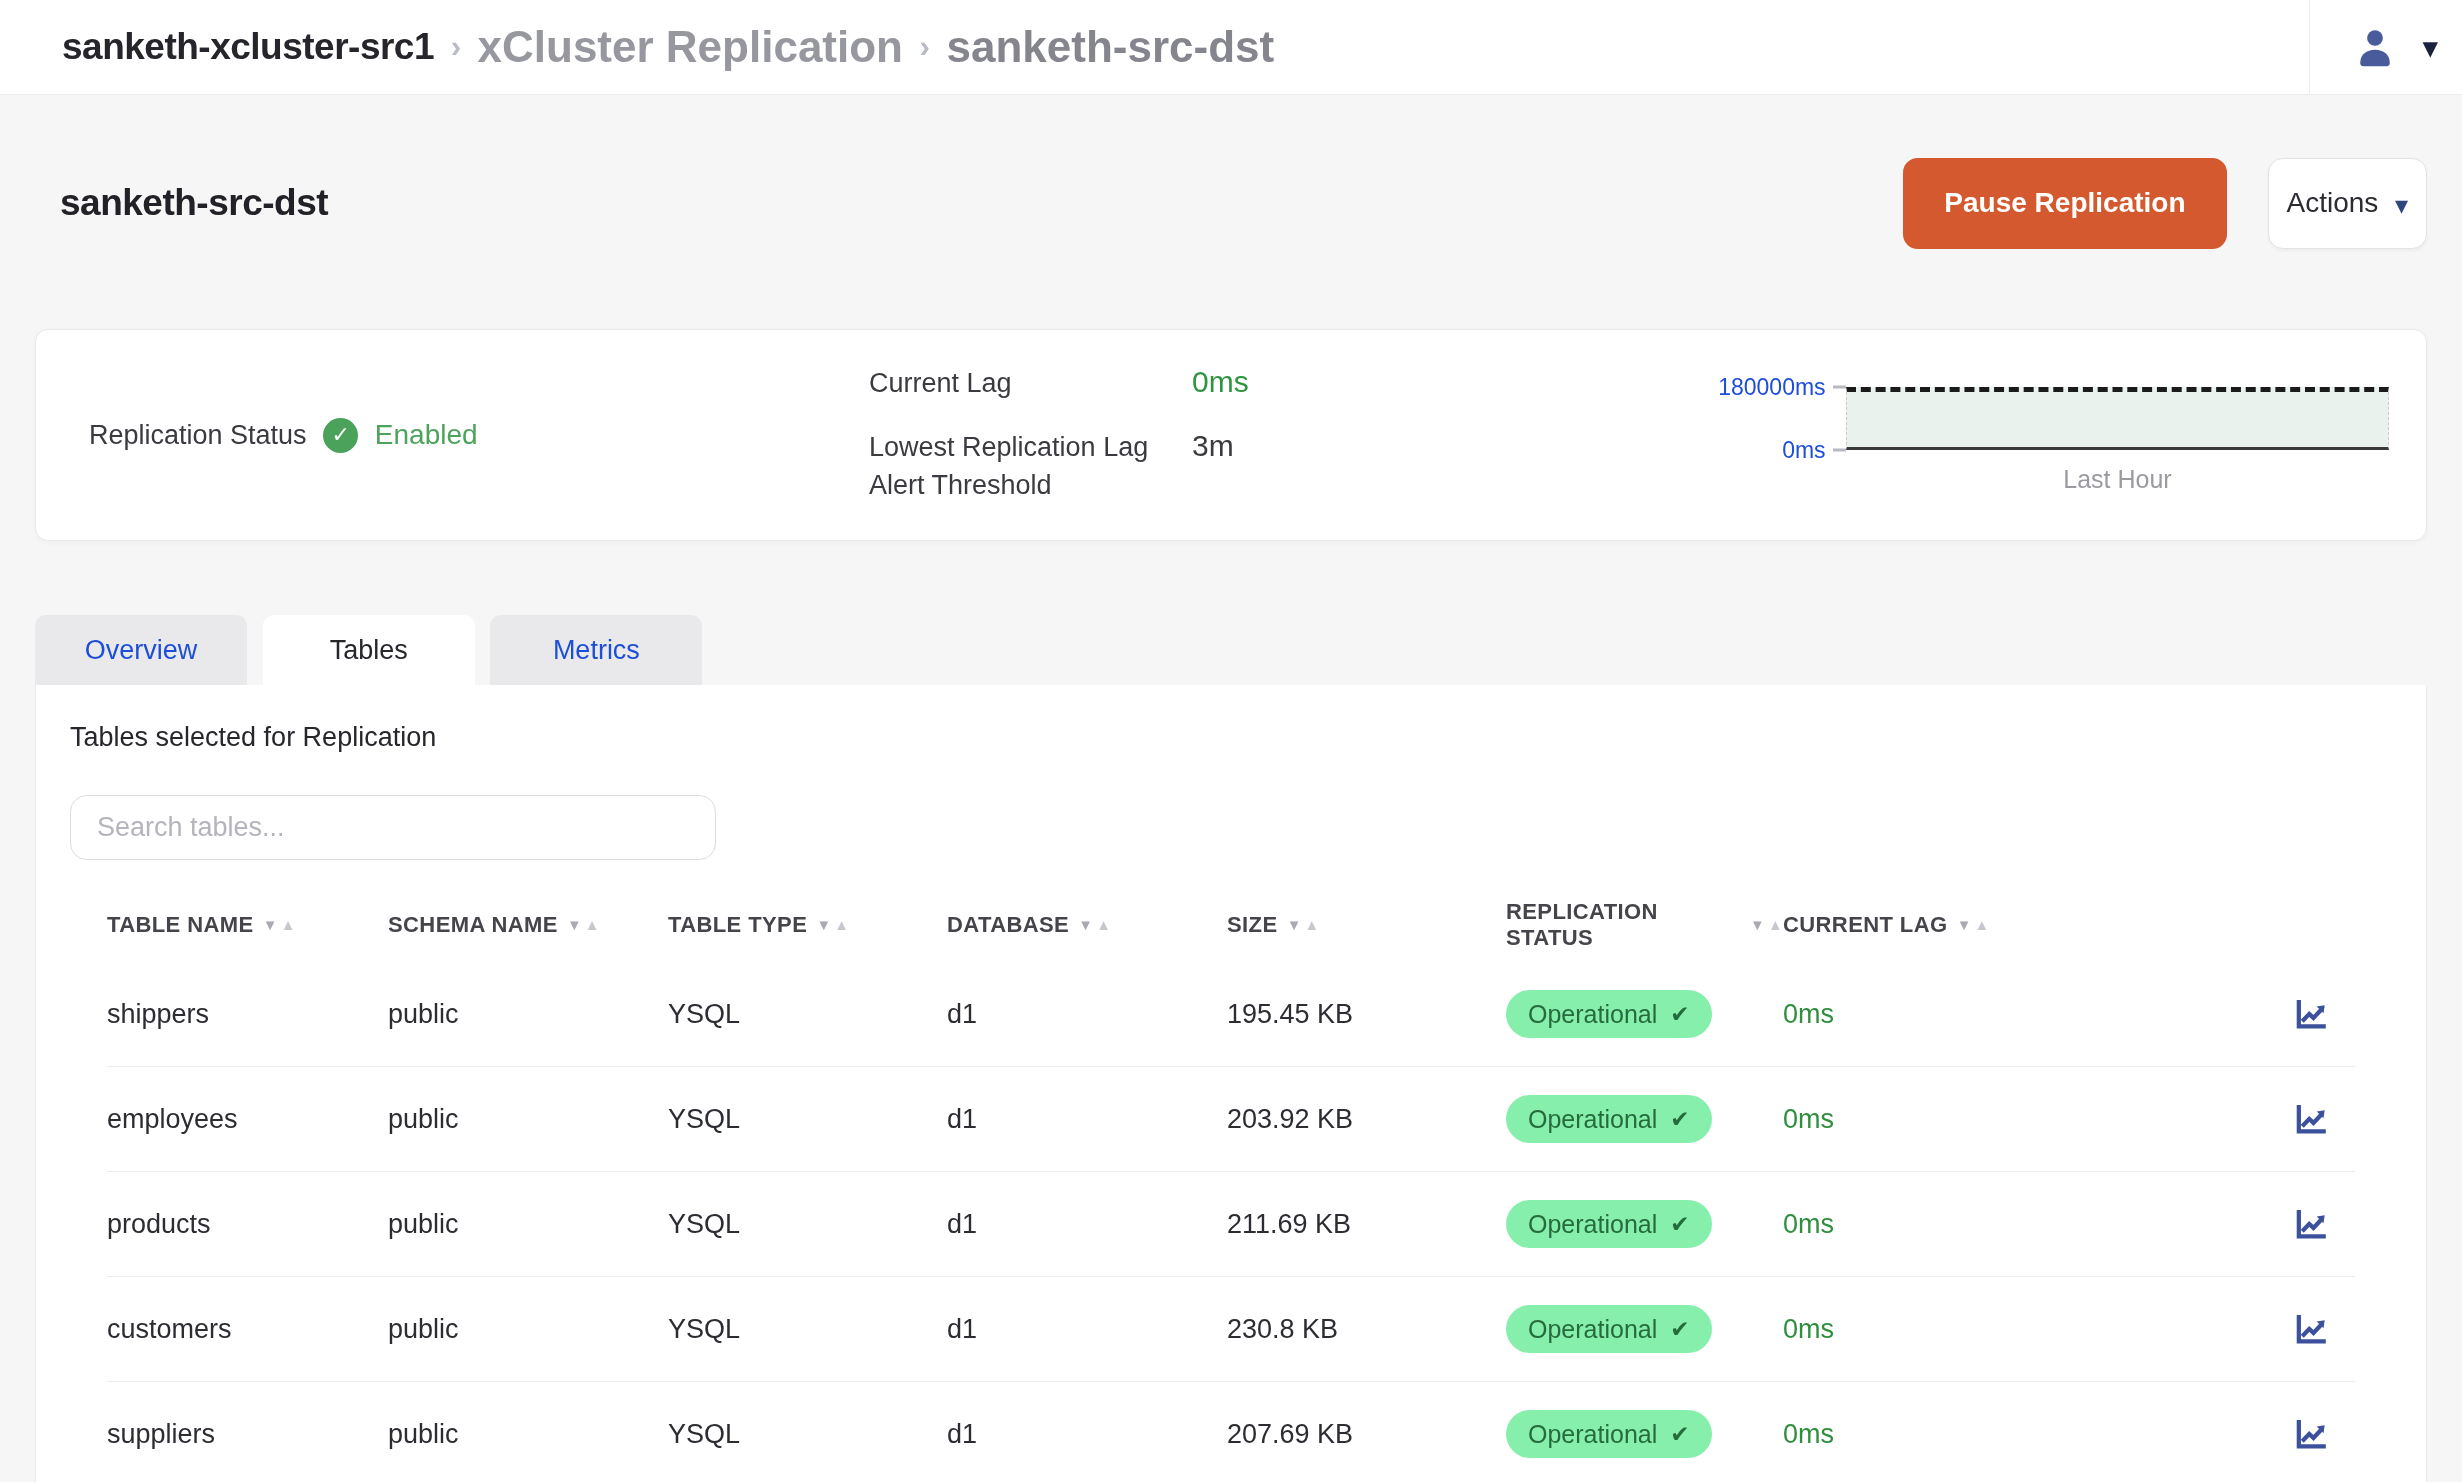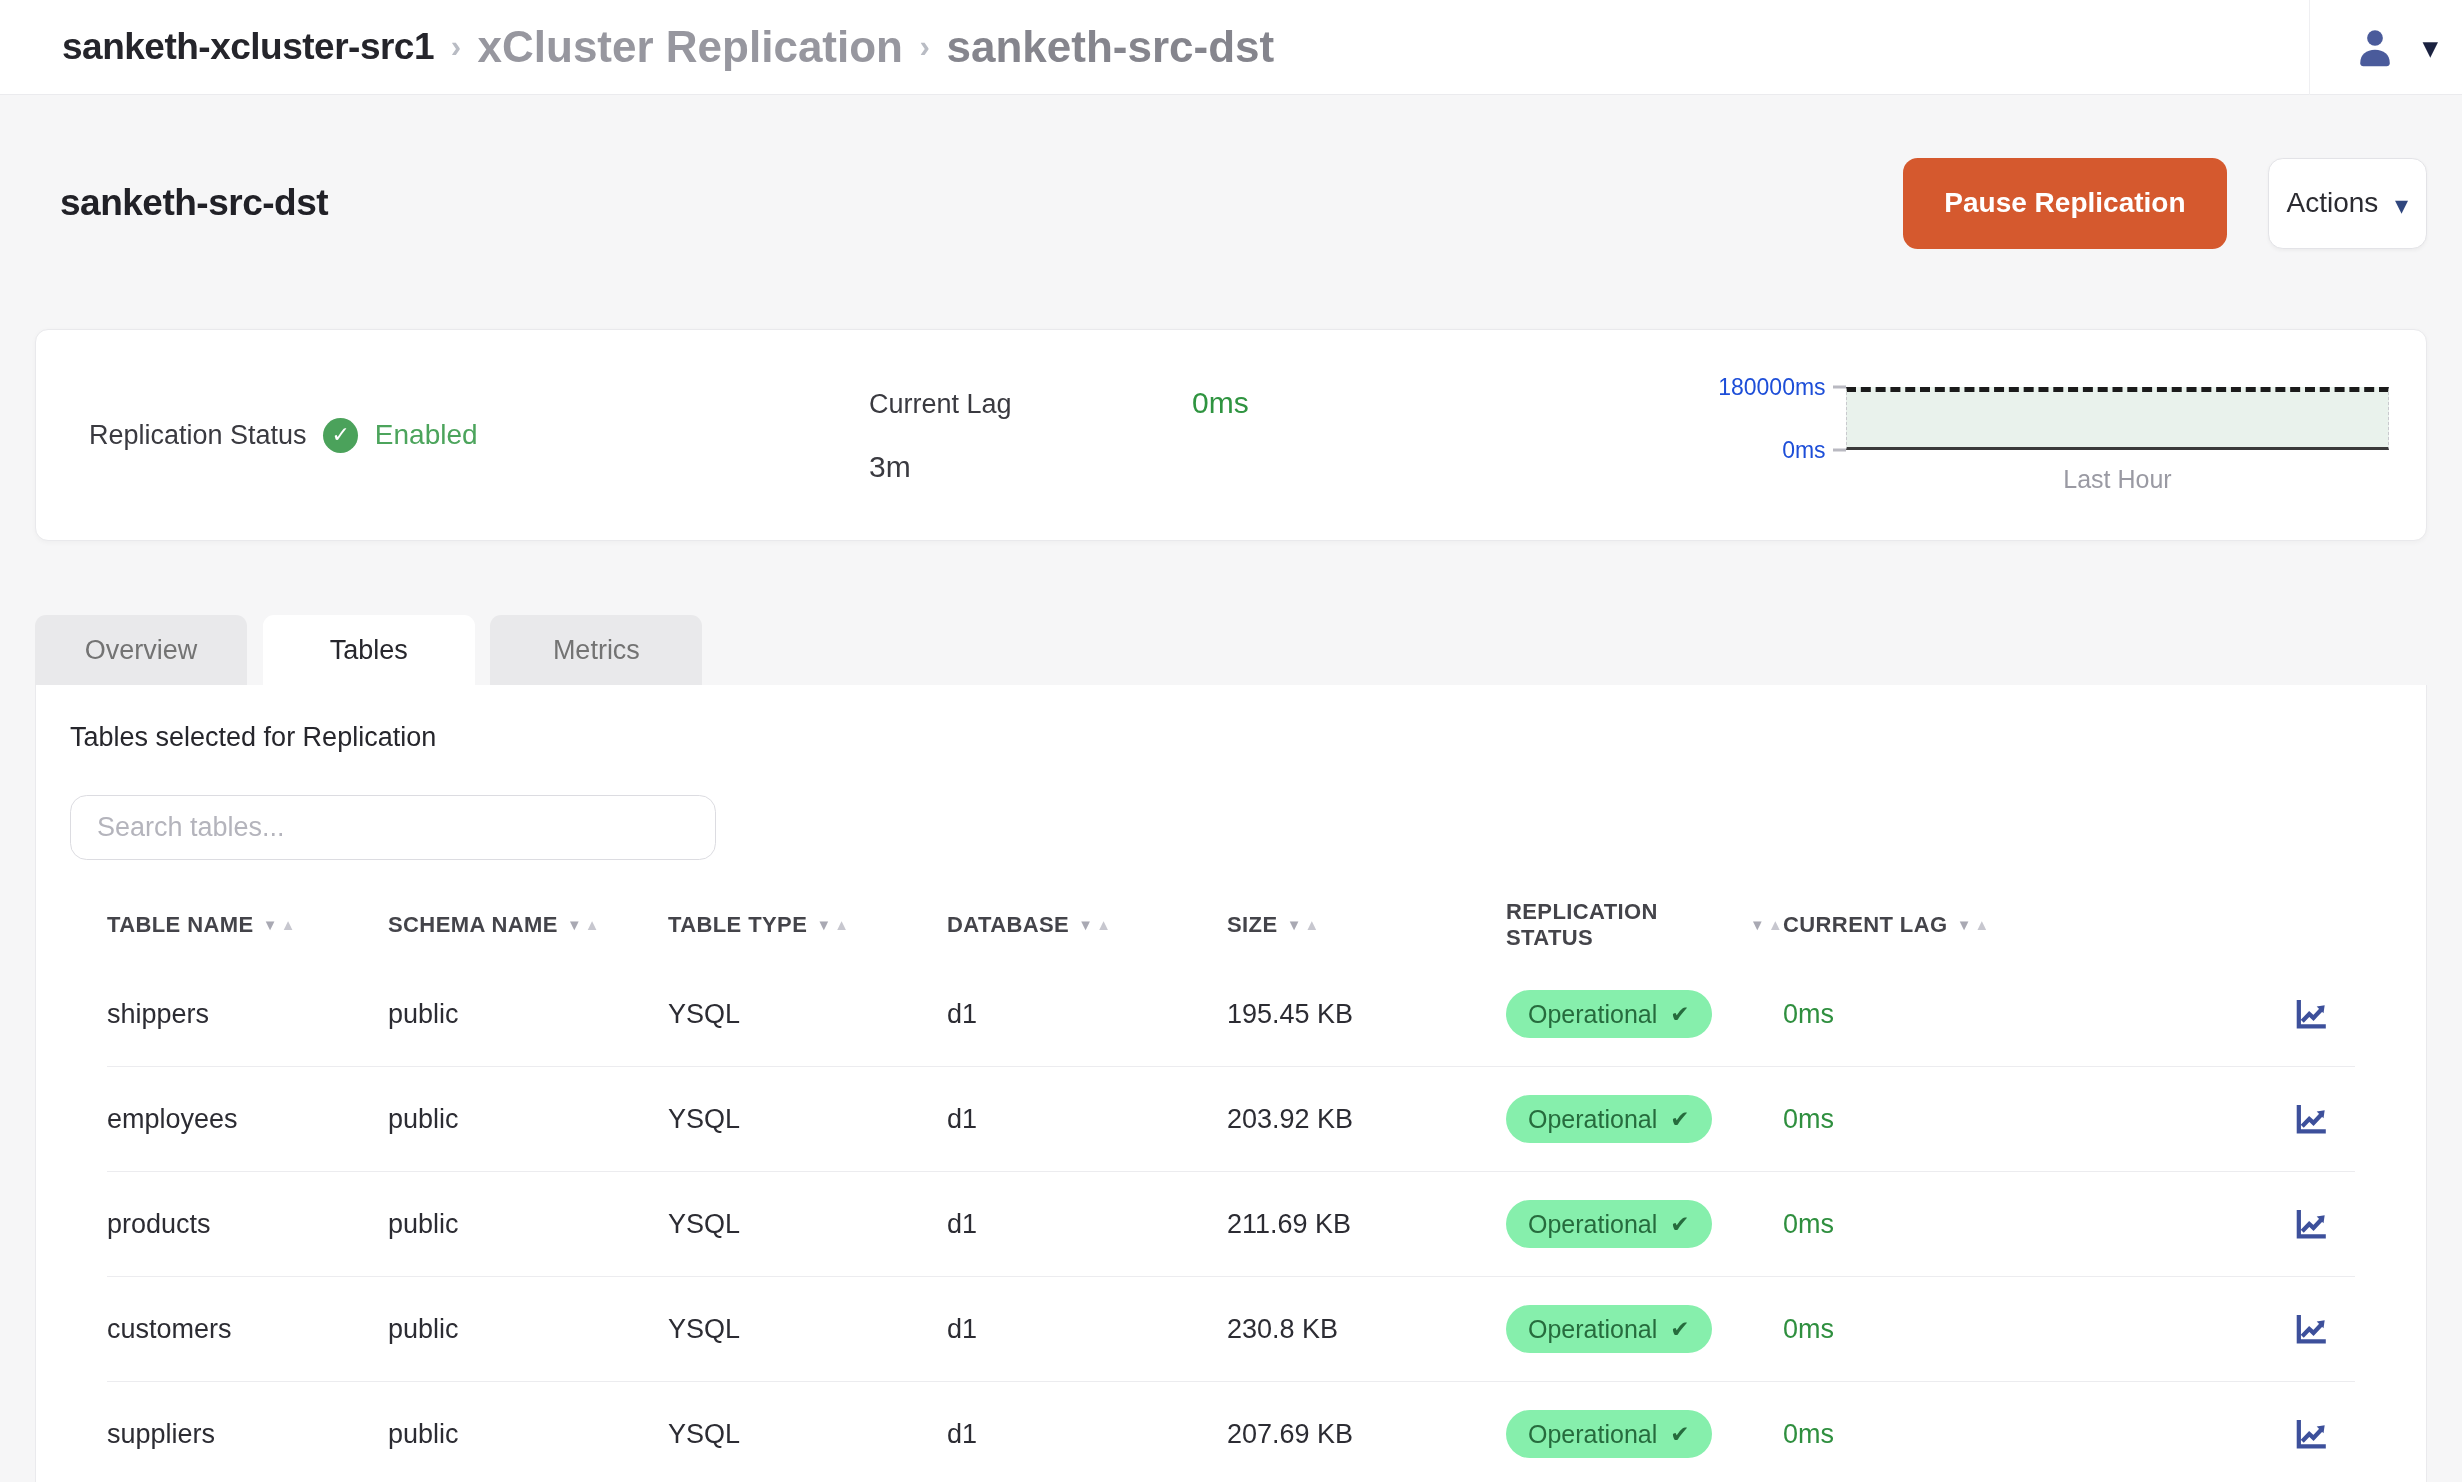--- a/index.html
+++ b/index.html
@@ -58,21 +58,21 @@
   .ylabel-bottom { bottom:0; transform:translateY(50%); }
   .lag-plot-col { display:flex; flex-direction:column; align-items:center; }
   .lag-plot { width:543px; height:63px; background:#e9f2ec;
     border-top:5.5px dashed #1b1b1b; border-bottom:3.7px solid #3a3a3a;
     border-left:1.8px dashed #c9c9ce; border-right:1.8px dashed #c9c9ce; }
   .lag-caption { margin-top:14.8px; font-size:25px; color:#9a9aa3; }
 
   
   .tabs { margin-top:74px; display:flex; gap:15.7px; }
   .tab { width:212px; height:70px; background:#e9e9eb; border-radius:11px 11px 0 0;
-    display:flex; align-items:center; justify-content:center; font-size:27px; color:#737373;
+    display:flex; align-items:center; justify-content:center; font-size:27px; color:#1d4ed8;
     cursor:pointer; }
   .tab.active { background:#ffffff; color:#26262c; position:relative; z-index:2; }
 
   
   .panel { background:#ffffff; border:0.9px solid #eaeaed; border-top:none; min-height:797px;
     padding:37px 34px 0 34px; position:relative; }
   .panel-heading { font-size:27px; font-weight:500; color:#26262c; }
   .search-input { margin-top:42px; width:646px; height:65px; border:1.8px solid #dcdce1;
     border-radius:16.6px; font-size:27px; color:#2c2c33; padding:0 26px; outline:none;
     font-family:inherit; background:#fff; }
@@ -134,20 +134,21 @@
 
   <div class="status-card">
     <div class="card-left">
       <span class="card-label">Replication Status</span>
       <span class="check-circle">✓</span>
       <span class="enabled-text">Enabled</span>
     </div>
     <div class="card-mid">
       <span class="metric-label">Current Lag</span>
       <span class="metric-value green">0ms</span>
+      <span class="metric-label"><span>Lowest Replication Lag</span><br><span>Alert Threshold</span></span>
       <span class="metric-value">3m</span>
     </div>
     <div class="lag-chart">
       <div class="lag-ylabels">
         <span class="ylabel ylabel-top">
             <span>180000ms</span>
             <span class="tick"></span>
           </span>
         <span class="ylabel ylabel-bottom">
             <span>0ms</span>

